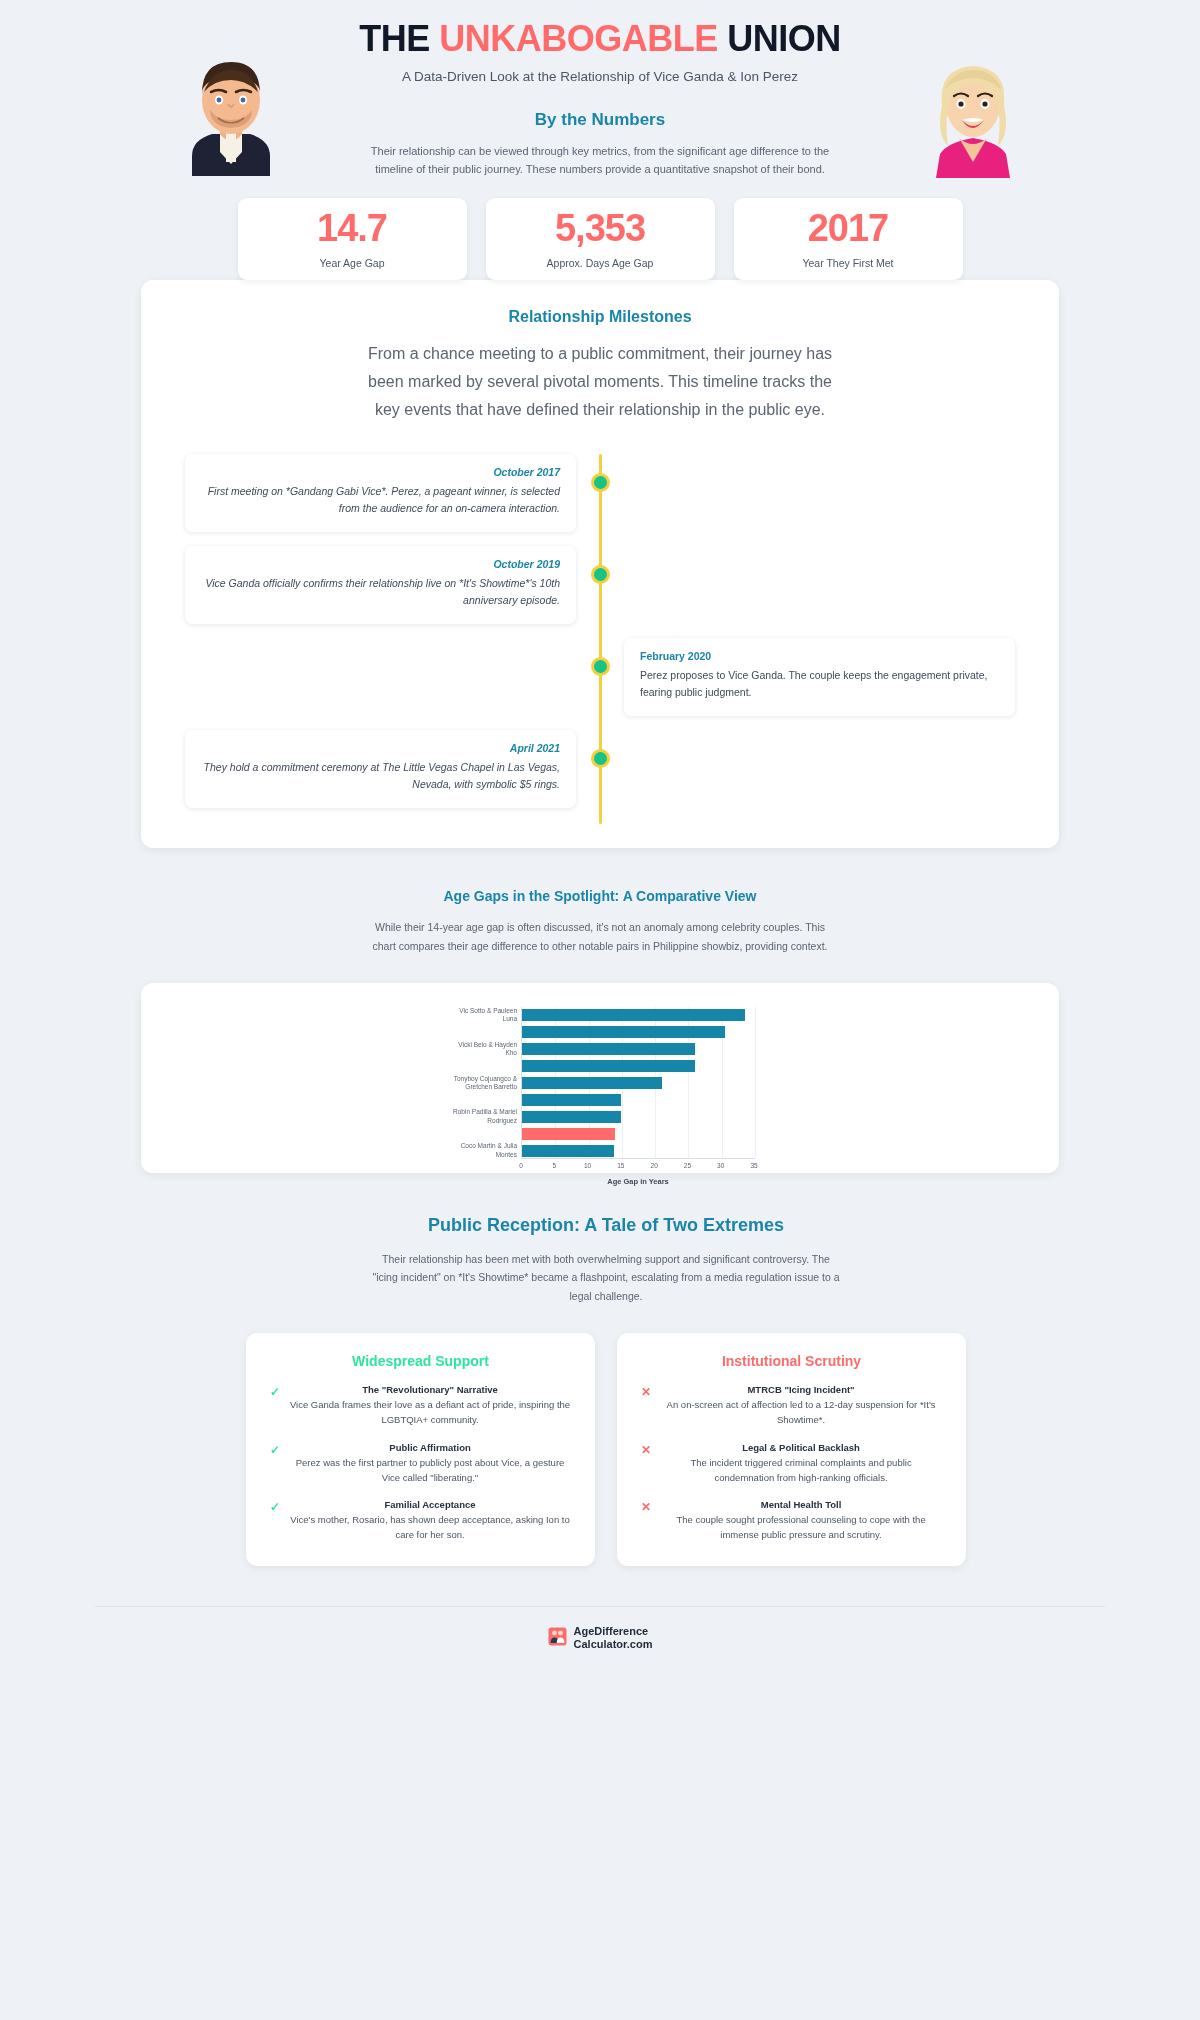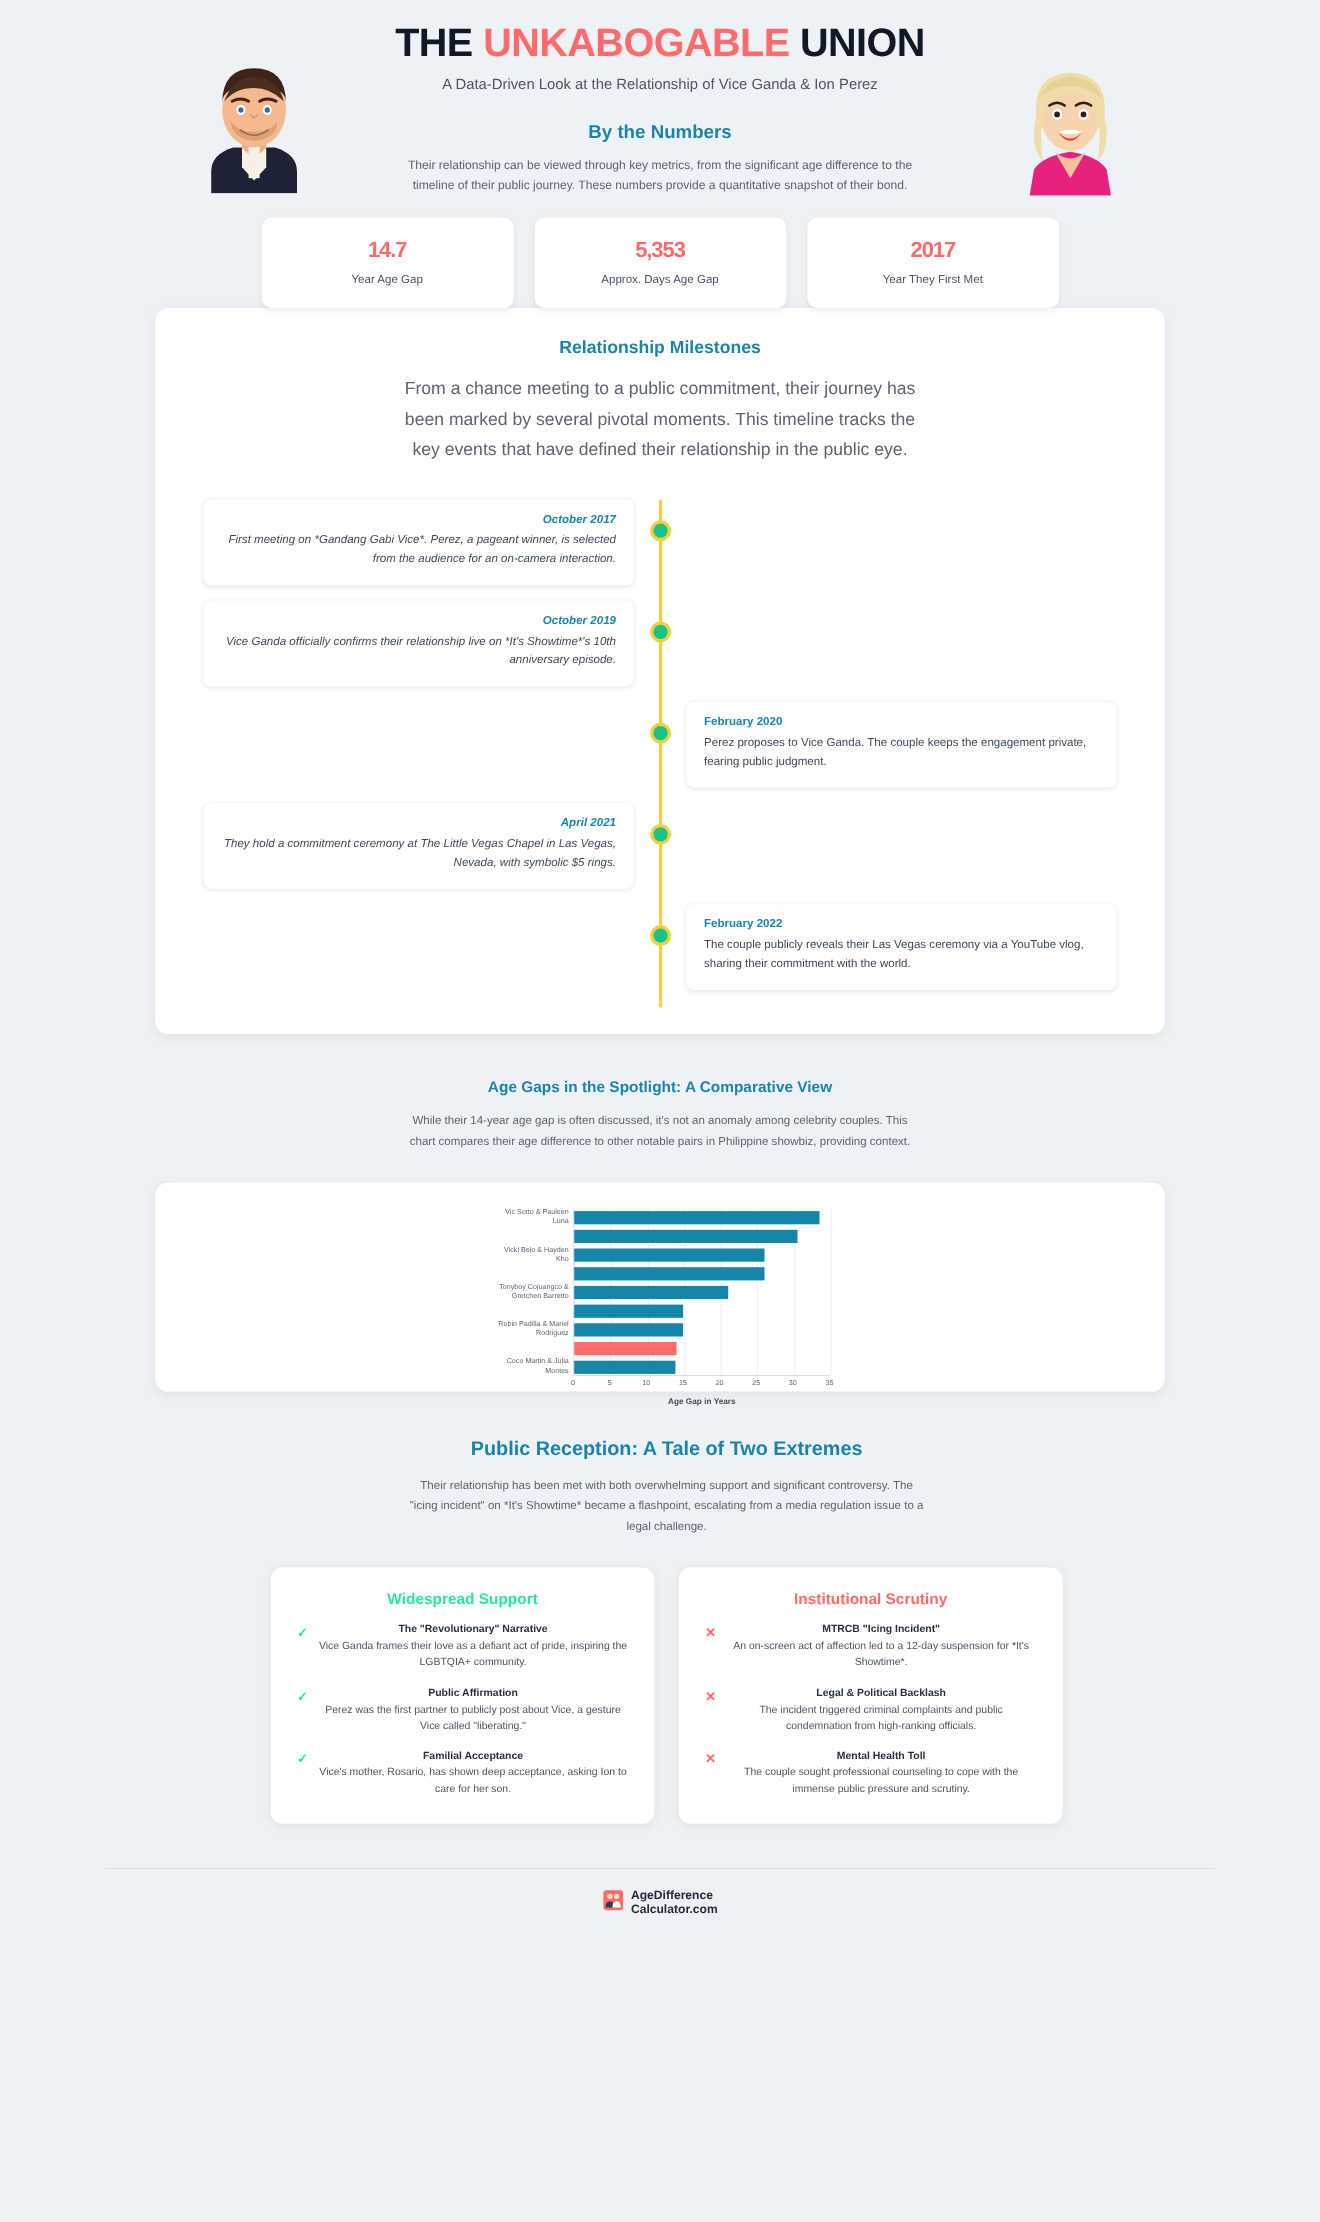--- a/index.html
+++ b/index.html
@@ -62,21 +62,21 @@
     height: 82px;
     background: #fff;
     border-radius: 9px;
     box-shadow: 0 2px 6px rgba(16,24,40,.07);
     display: flex;
     flex-direction: column;
     align-items: center;
     justify-content: center;
   }
   .stat-value {
-    font-size: 20px;
+    font-size: 38px;
     font-weight: bold;
     color: #FF6B6B;
     letter-spacing: -1px;
     line-height: 1;
   }
   .stat-label {
     font-size: 10.5px;
     color: #4b5563;
     margin-top: 10px;
   }
@@ -407,27 +407,20 @@
     </div>
 
     <div class="tl-item tl-left">
       <div class="tl-card">
         <div class="tl-date">April 2021</div>
         <div class="tl-text">They hold a commitment ceremony at The Little Vegas Chapel in Las Vegas, Nevada, with symbolic $5 rings.</div>
       </div>
       <span class="tl-dot"></span>
     </div>
 
-    <div class="tl-item tl-right">
-      <div class="tl-card">
-        <div class="tl-date">February 2022</div>
-        <div class="tl-text">The couple publicly reveals their Las Vegas ceremony via a YouTube vlog, sharing their commitment with the world.</div>
-      </div>
-      <span class="tl-dot"></span>
-    </div>
   </div>
 </section>
 
 <section class="chart-section section-head">
   <h2>Age Gaps in the Spotlight: A Comparative View</h2>
   <p class="desc">While their 14-year age gap is often discussed, it's not an anomaly among celebrity couples. This chart compares their age difference to other notable pairs in Philippine showbiz, providing context.</p>
 
   <div class="panel chart-panel">
     <div class="chart-wrap">
       <div class="chart-plot" id="plot">

